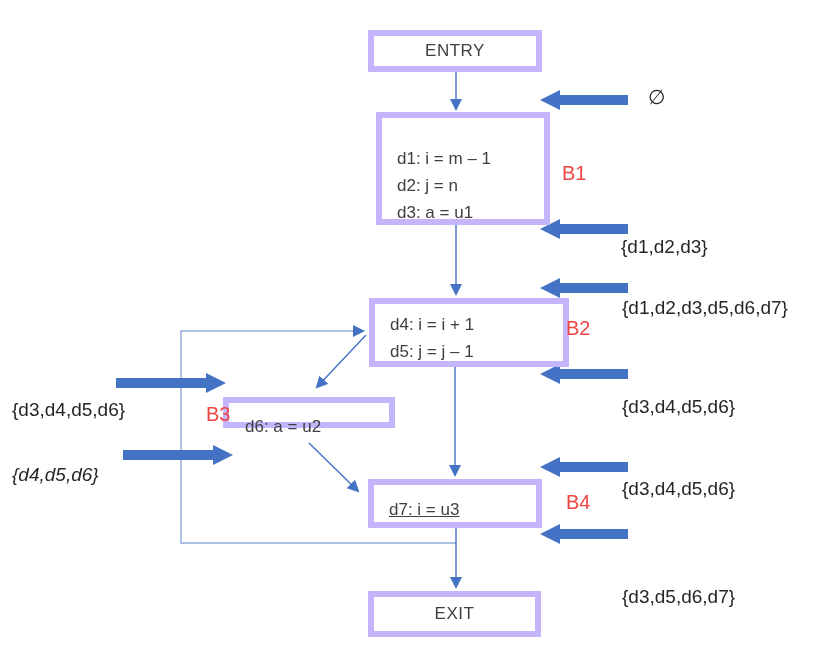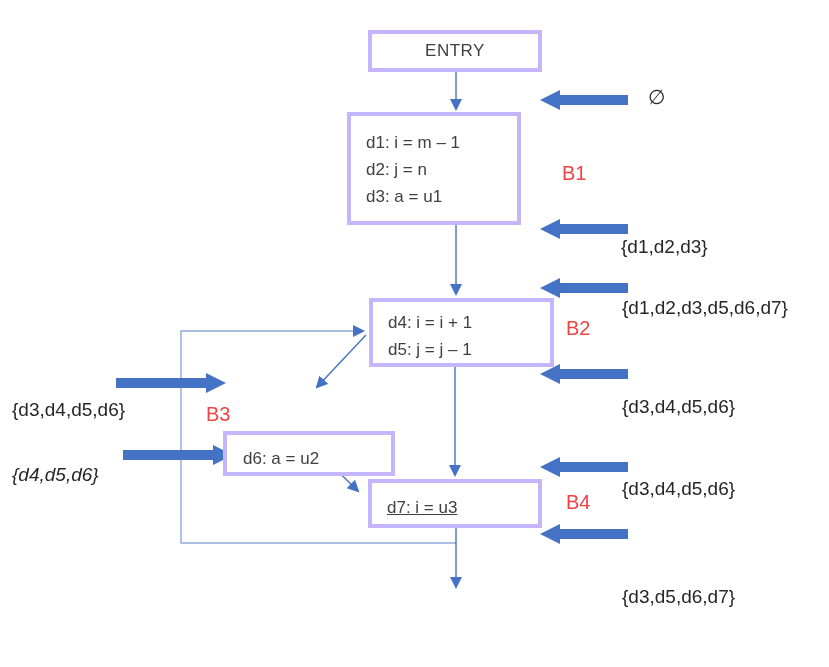--- a/index.html
+++ b/index.html
@@ -6,21 +6,21 @@
   .stage{
     position:relative;width:829px;height:667px;background:#ffffff;overflow:hidden;
     font-family:"Liberation Sans",sans-serif;
   }
   .stage svg{position:absolute;left:0;top:0;}
   .edge{stroke:#4472C4;stroke-width:1.4;fill:none;}
   .edge-loop{stroke:#8FAADC;stroke-width:1.4;fill:none;}
   .ah{fill:#4472C4;}
   .block-arrow{fill:#4472C4;stroke:none;}
   .node{
-    position:absolute;border:4px solid #c4b5fd;background:#fff;
+    position:absolute;border:6px solid #c4b5fd;background:#fff;
     color:#404040;font-size:17px;box-sizing:border-box;
   }
   .node-center{display:flex;align-items:center;justify-content:center;letter-spacing:0.5px;}
   .nline{line-height:27px;white-space:pre;}
   .setlabel{position:absolute;color:#262626;font-size:19px;white-space:pre;}
   .blabel{position:absolute;color:#ef4444;font-size:20px;}
   .emptyset{font-size:20px;}
 </style>
 </head>
 <body>
@@ -52,39 +52,42 @@
     <polygon class="block-arrow" points="540,534 560,524 560,529 628,529 628,539 560,539 560,544"></polygon>
 
     <polygon class="block-arrow" points="226,383 206,373 206,378 116,378 116,388 206,388 206,393"></polygon>
     <polygon class="block-arrow" points="233,455 213,445 213,450 123,450 123,460 213,460 213,465"></polygon>
   </svg>
 
   <div class="node node-center" style="left:368px;top:30px;width:174px;height:42px;">
     <span>ENTRY</span>
   </div>
 
-  <div class="node" style="left:347px;top:112px;width:174px;height:113px;padding:13px 0 0 15px;">
+  <div class="node" style="left:376px;top:112px;width:174px;height:113px;padding:27px 0 0 15px;">
     <div class="nline">d1: i = m – 1</div>
     <div class="nline">d2: j = n</div>
     <div class="nline">d3: a = u1</div>
   </div>
 
-  <div class="node" style="left:369px;top:298px;width:185px;height:69px;padding:7px 0 0 15px;">
+  <div class="node" style="left:369px;top:298px;width:200px;height:69px;padding:7px 0 0 15px;">
     <div class="nline">d4: i = i + 1</div>
     <div class="nline">d5: j = j – 1</div>
   </div>
 
-  <div class="node" style="left:223px;top:397px;width:172px;height:45px;padding:10px 0 0 16px;margin-top:34px;">
+  <div class="node" style="left:223px;top:397px;width:172px;height:31px;padding:10px 0 0 16px;">
     <div class="nline">d6: a = u2</div>
   </div>
 
   <div class="node" style="left:368px;top:479px;width:174px;height:49px;padding:11px 0 0 15px;text-decoration:underline;">
     <div class="nline">d7: i = u3</div>
   </div>
 
+  <div class="node node-center" style="left:368px;top:591px;width:173px;height:46px;">
+    <span>EXIT</span>
+  </div>
 
   <div class="blabel" style="left:562px;top:162px;">B1</div>
   <div class="blabel" style="left:566px;top:317px;">B2</div>
   <div class="blabel" style="left:194px;top:403px;margin-left:12px;">B3</div>
   <div class="blabel" style="left:566px;top:491px;text-align:center;">B4</div>
 
   <div class="setlabel emptyset" style="left:648px;top:85px;">∅</div>
   <div class="setlabel" style="left:621px;top:236px;">{d1,d2,d3}</div>
   <div class="setlabel" style="left:622px;top:297px;">{d1,d2,d3,d5,d6,d7}</div>
   <div class="setlabel" style="left:622px;top:396px;">{d3,d4,d5,d6}</div>

